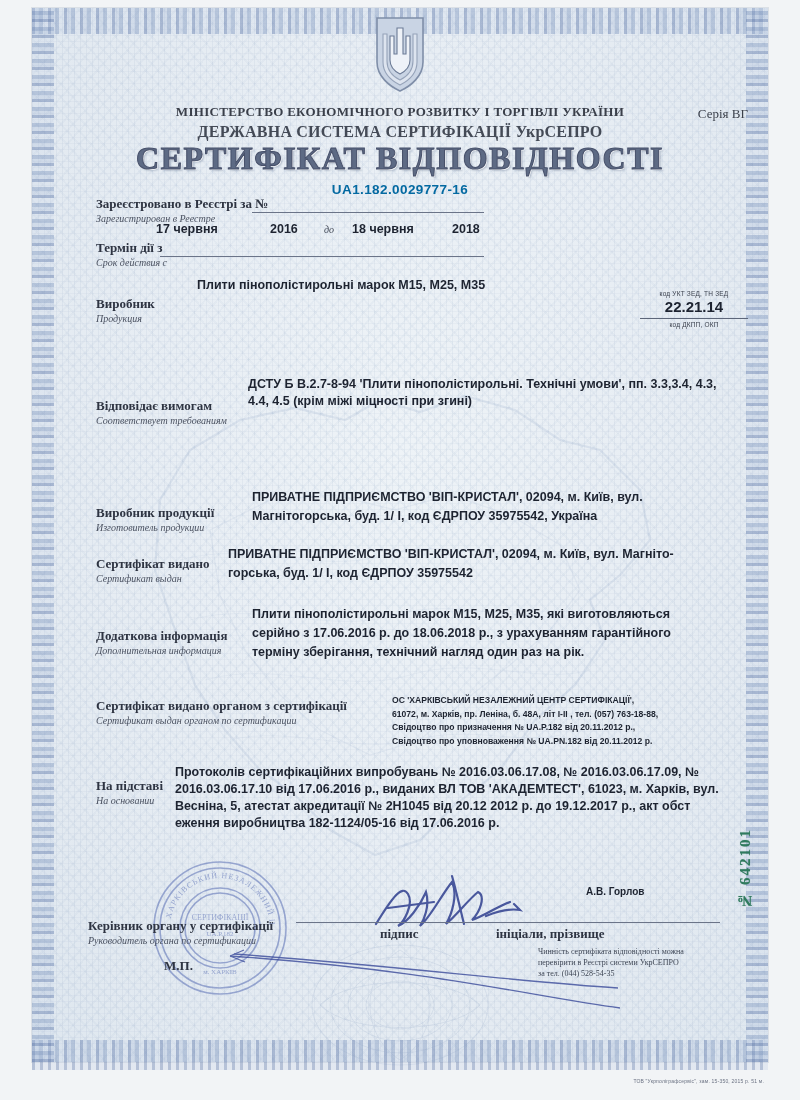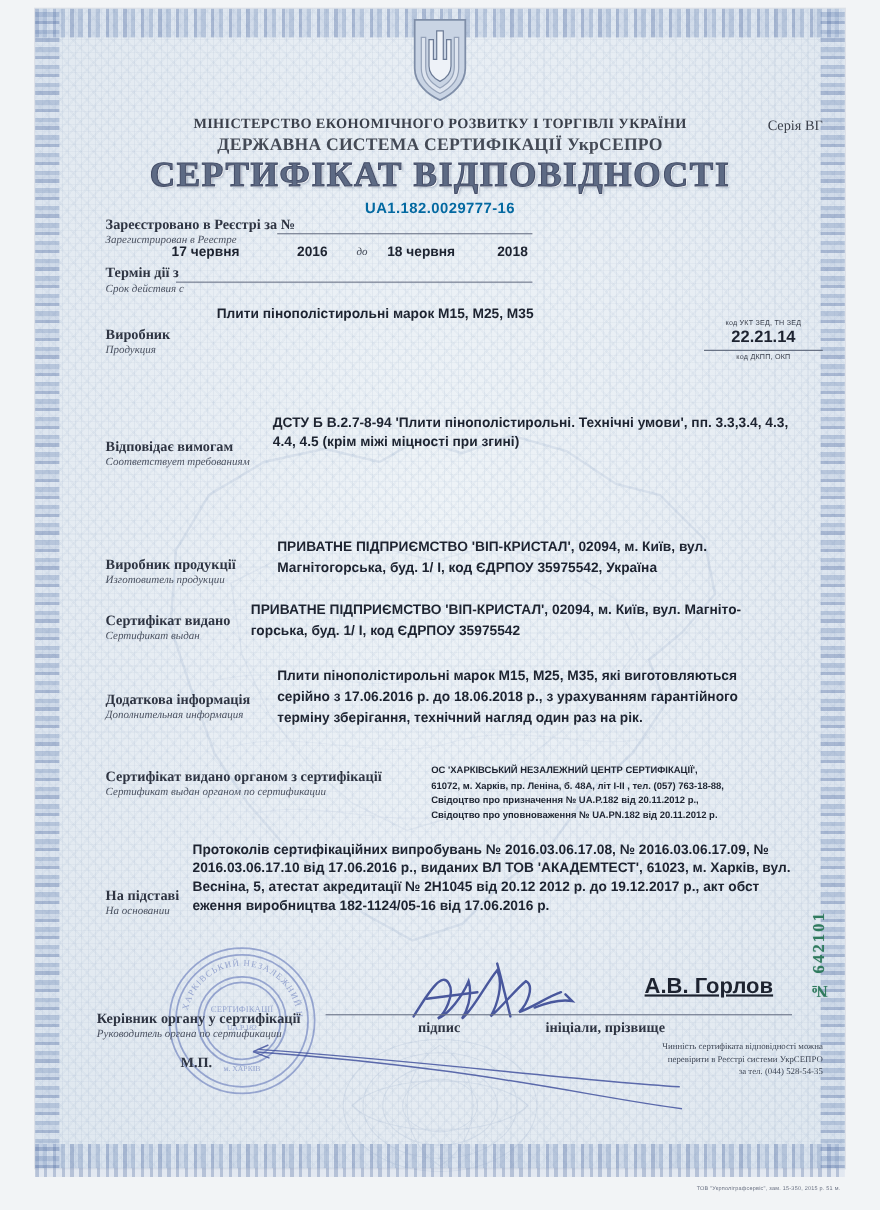--- a/index.html
+++ b/index.html
@@ -171,34 +171,34 @@
   
   .add-lbl{left:96px;top:628px;}
   .add-val{left:252px;top:605px;width:468px;line-height:19px;}
 
   
   .cb-lbl{left:96px;top:698px;}
   .cb-val{left:392px;top:694px;width:328px;line-height:13.5px;
           font-size:8.6px;font-weight:bold;text-align:left;}
 
   
-  .bas-lbl{left:96px;top:778px;margin-top:28px;}
+  .bas-lbl{left:96px;top:778px;}
   .bas-val{left:175px;top:764px;width:554px;line-height:17px;}
 
   
   .sig-lbl{left:88px;top:918px;}
   .sig-rule{left:296px;top:922px;width:424px;}
-  .sig-name{left:586px;top:886px;font-size:20px;text-decoration:underline;}
+  .sig-name{left:586px;top:886px;font-size:10px;}
   .sig-cap1{left:380px;top:926px;}
   .sig-cap2{left:496px;top:926px;}
   .mp{left:164px;top:958px;font-size:13px;font-weight:bold;
       font-family:"Liberation Serif",serif;color:#2e3442;}
 
   .verify{
-    position:absolute;right:52px;top:946px;width:210px;text-align:right;
+    position:absolute;right:52px;top:946px;width:210px;text-align:left;
     font-family:"Liberation Serif",serif;font-size:8px;color:#3d4554;
     line-height:11px;
   }
 
   
   .vserial{
     position:absolute;right:46px;top:828px;
     font-family:"Liberation Serif",serif;
     font-size:15px;font-weight:bold;color:#2f7a5e;letter-spacing:2px;
     writing-mode:vertical-rl;

